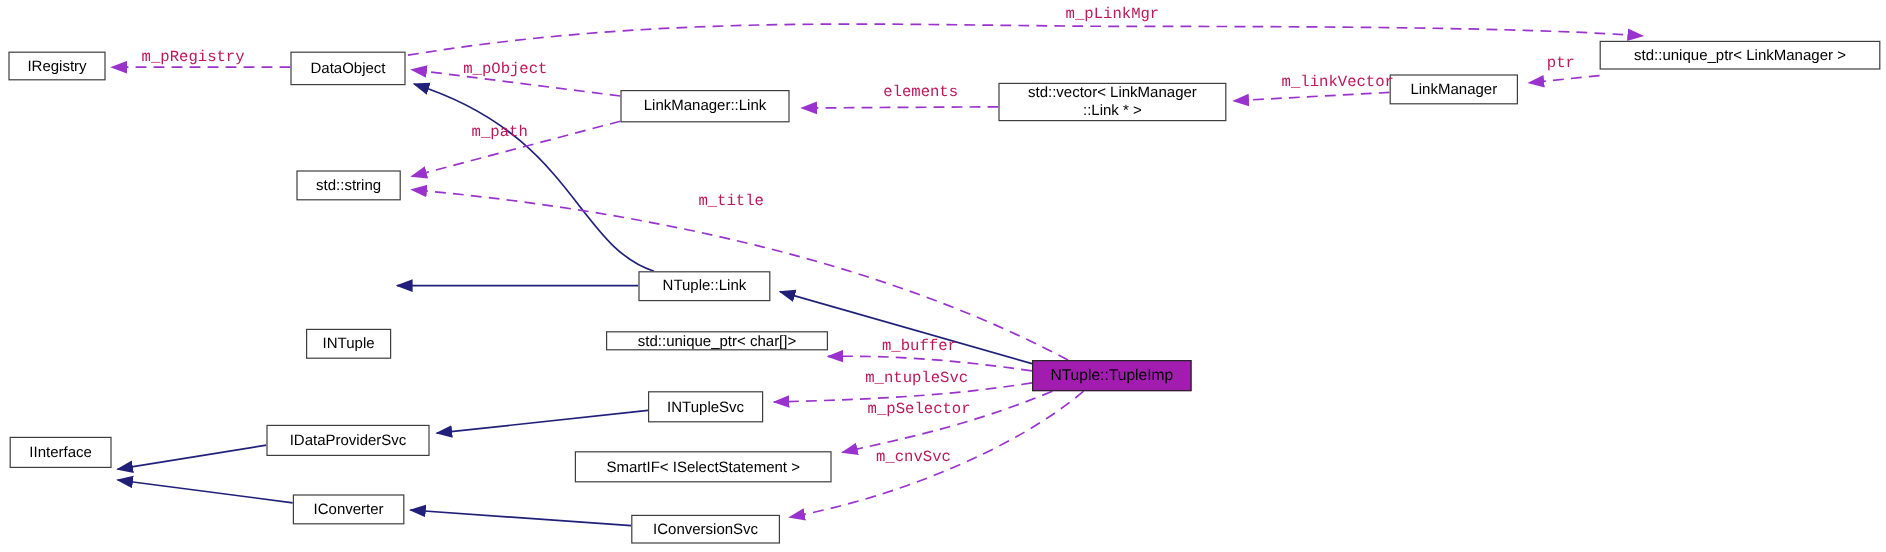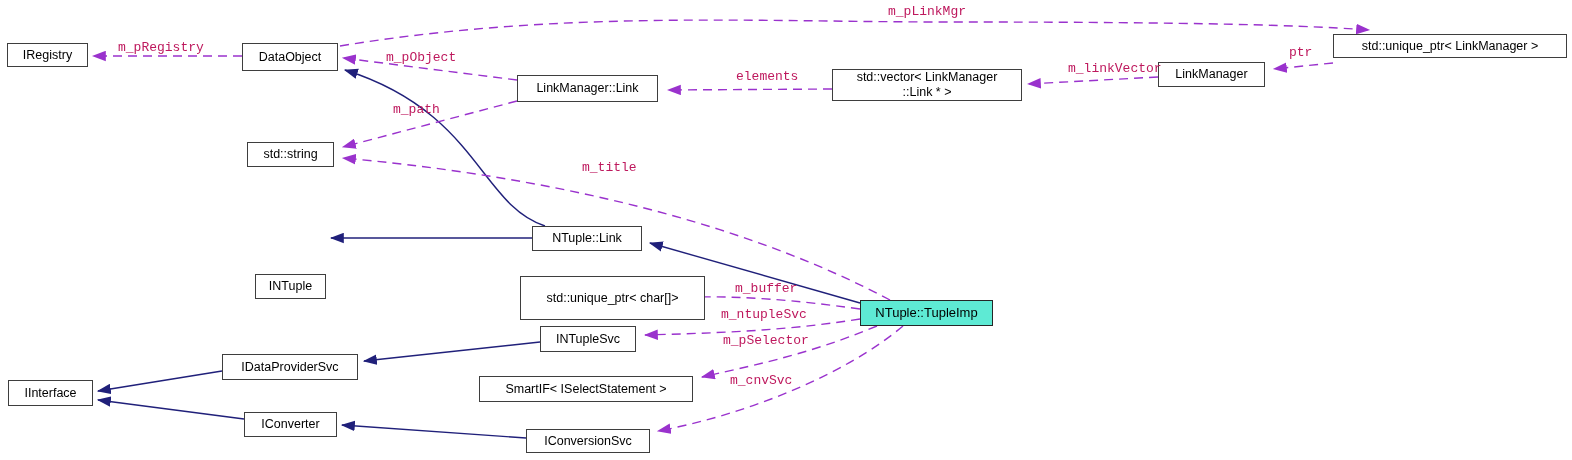--- a/index.html
+++ b/index.html
@@ -8,21 +8,21 @@
     font-family:"Liberation Sans","DejaVu Sans",sans-serif;overflow:hidden;
   }
   .edges{position:absolute;left:0;top:0;width:1572px;height:460px;}
   .node{
     position:absolute;box-sizing:border-box;background:#ffffff;
     border:1.4px solid #3e3e3e;color:#000;
     display:flex;align-items:center;justify-content:center;
     font-size:12.5px;line-height:1.2;white-space:nowrap;text-align:center;
     z-index:2;
   }
-  .node.focus{background:#5eead4;border:1.8px solid #262626;font-size:13px;}
+  .node.focus{background:#a21caf;border:1.8px solid #262626;font-size:13px;}
   .node.twoline{flex-direction:column;}
   .elabel{
     position:absolute;font-size:13px;color:#be185d;white-space:nowrap;z-index:3;font-family:Liberation Mono, monospace;
   }
   path.inherit{stroke:#20207a;stroke-width:1.4;fill:none;}
   path.usage{stroke:#9a32cd;stroke-width:1.4;fill:none;stroke-dasharray:9 6;}
 </style>
 </head>
 <body>
 
@@ -65,26 +65,26 @@
   <div class="node" style="left:1333px;top:34px;width:234px;height:24px;">std::unique_ptr&lt; LinkManager &gt;</div>
   <div class="node" style="left:1158px;top:62px;width:107px;height:25px;">LinkManager</div>
   <div class="node twoline" style="left:832px;top:69px;width:190px;height:32px;">
     <span>std::vector&lt; LinkManager</span>
     <span>::Link * &gt;</span>
   </div>
   <div class="node" style="left:517px;top:75px;width:141px;height:27px;">LinkManager::Link</div>
   <div class="node" style="left:247px;top:142px;width:87px;height:25px;">std::string</div>
   <div class="node" style="left:255px;top:226px;width:71px;height:25px;margin-top:48px;">INTuple</div>
   <div class="node" style="left:532px;top:226px;width:110px;height:25px;">NTuple::Link</div>
-  <div class="node" style="left:520px;top:276px;width:185px;height:44px;">std::unique_ptr&lt; char[]&gt;</div>
+  <div class="node" style="left:505px;top:276px;width:185px;height:16px;">std::unique_ptr&lt; char[]&gt;</div>
   <div class="node focus" style="left:860px;top:300px;width:133px;height:26px;">NTuple::TupleImp</div>
   <div class="node" style="left:540px;top:326px;width:96px;height:26px;">INTupleSvc</div>
   <div class="node" style="left:222px;top:354px;width:136px;height:26px;">IDataProviderSvc</div>
   <div class="node" style="left:479px;top:376px;width:214px;height:26px;">SmartIF&lt; ISelectStatement &gt;</div>
-  <div class="node" style="left:8px;top:380px;width:85px;height:26px;">IInterface</div>
+  <div class="node" style="left:8px;top:364px;width:85px;height:26px;">IInterface</div>
   <div class="node" style="left:244px;top:412px;width:93px;height:25px;">IConverter</div>
   <div class="node" style="left:526px;top:429px;width:124px;height:24px;">IConversionSvc</div>
 
   <div class="elabel" style="left:118px;top:40px;">m_pRegistry</div>
   <div class="elabel" style="left:386px;top:50px;">m_pObject</div>
   <div class="elabel" style="left:888px;top:4px;">m_pLinkMgr</div>
   <div class="elabel" style="left:1289px;top:45px;">ptr</div>
   <div class="elabel" style="left:1048px;top:61px;margin-left:20px;">m_linkVector</div>
   <div class="elabel" style="left:736px;top:69px;">elements</div>
   <div class="elabel" style="left:393px;top:102px;">m_path</div>

